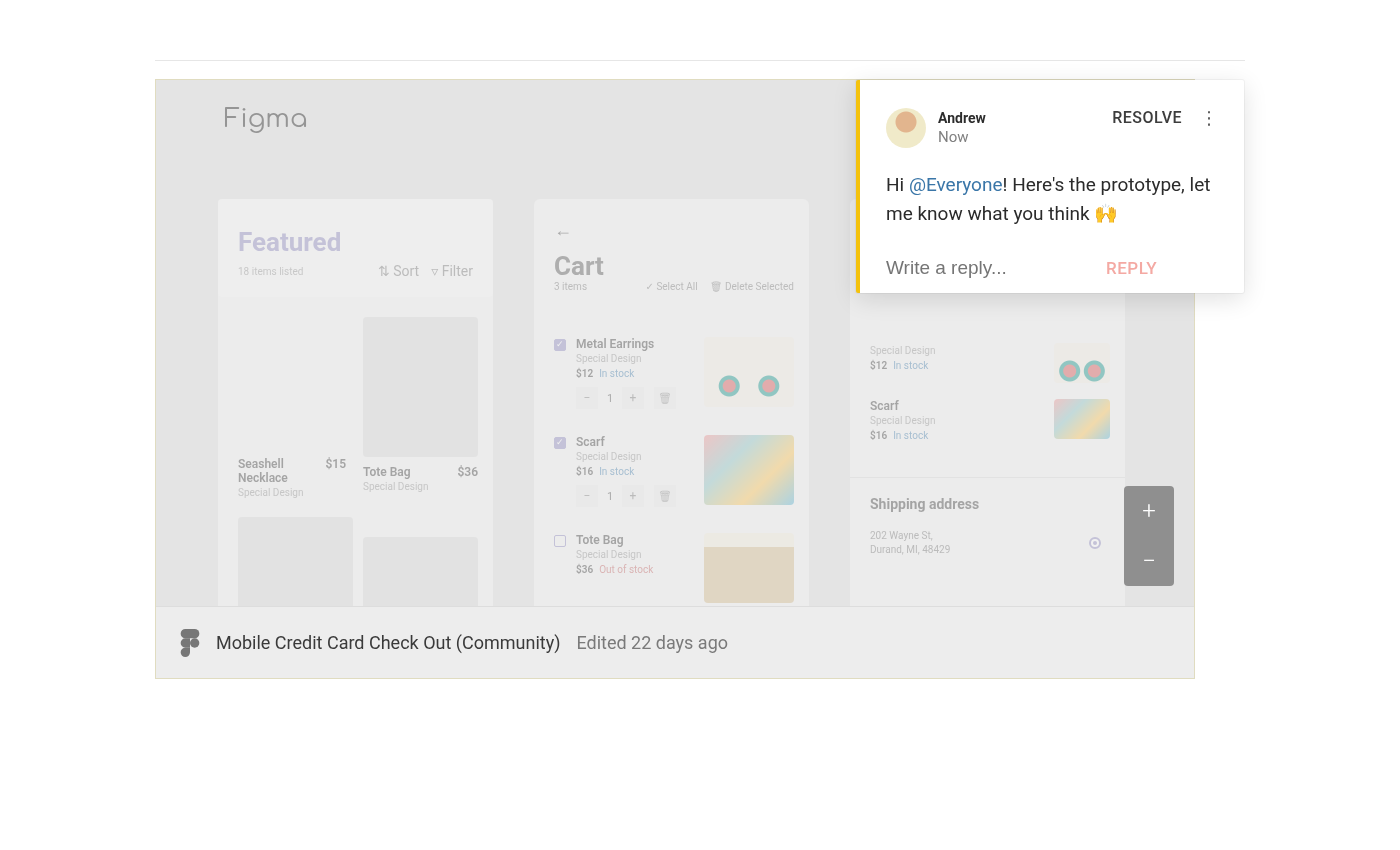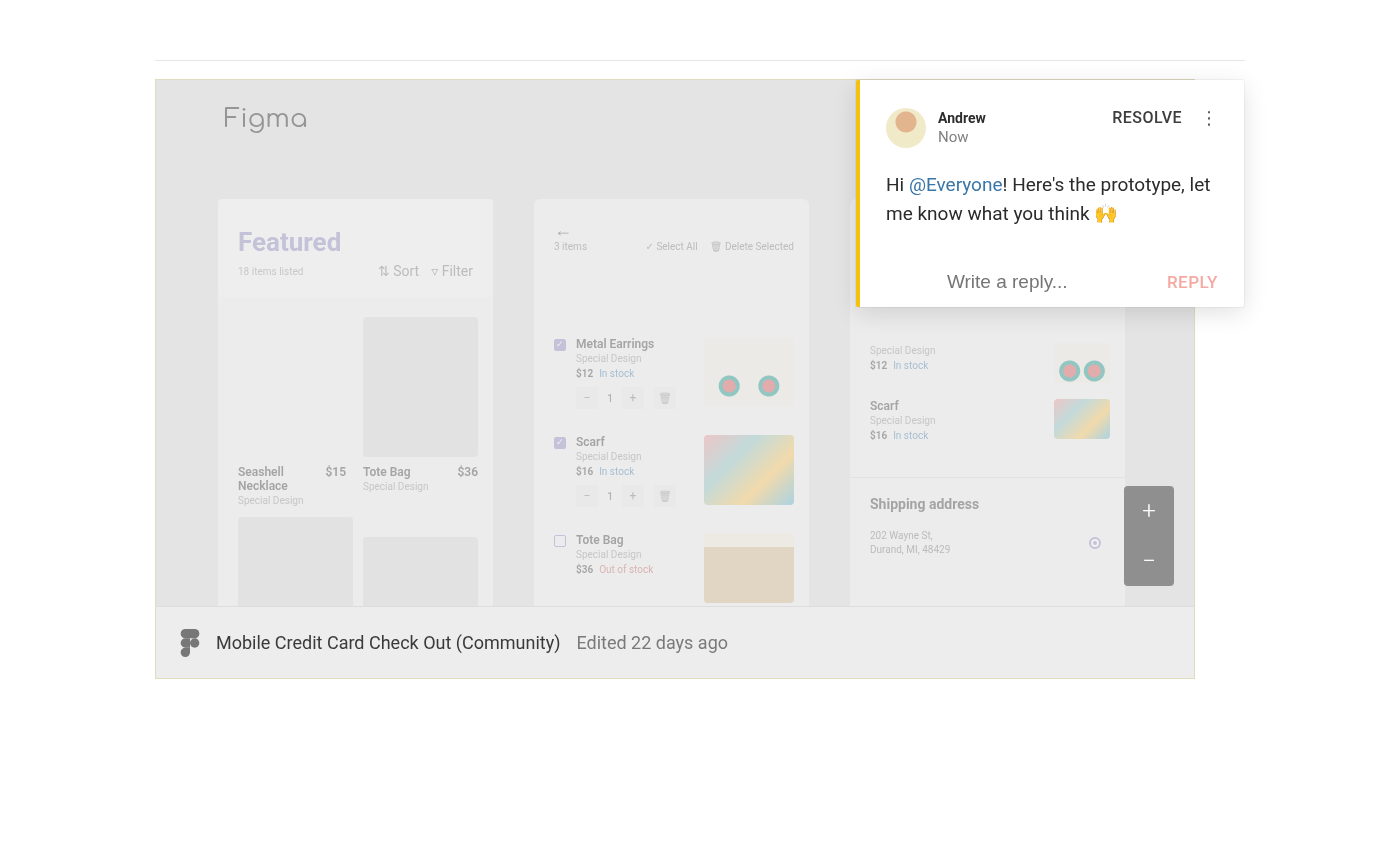--- a/index.html
+++ b/index.html
@@ -186,22 +186,22 @@
   .resolve { font-size:16px; letter-spacing:0.5px; color:#3d3d3d; font-weight:500;}
   .kebab { font-size:18px; color:#555; line-height:0.4;}
   .comment-body {
     margin-top:22px;
     font-size:19px;
     color:#2b2b2b;
     line-height:1.55;
   }
   .mention { color:#3a76a8;}
   .comment-reply-row {
-    display:flex; justify-content:flex-end; align-items:center;
-    margin-top:42px;
+    display:flex; justify-content:flex-start; align-items:center;
+    margin-top:28px;
   }
   .reply-input {
     font-size:19px; color:#9a9a9a;
     border:none; outline:none; background:transparent;
     width:220px;
   }
   .reply-btn {
     font-size:17px; color:#f4a9a3; font-weight:500; letter-spacing:0.5px;
   }
 
@@ -255,40 +255,41 @@
         <div class="prod" style="top:118px; left:145px;">
           <div class="img img-tote"></div>
           <div class="row1">
               <span>Tote Bag</span>
               <span>$36</span>
             </div>
           <div class="row2">Special Design</div>
         </div>
 
         <div class="prod" style="top:258px; left:20px; width:108px;">
-          <div class="row1" style="margin-top:8px;">
+          <div class="row1" style="margin-top:0;">
               <span style="max-width:70px;">Seashell Necklace</span>
               <span>$15</span>
             </div>
           <div class="row2">Special Design</div>
         </div>
 
         <div class="prod" style="top:318px; left:20px;">
           <div class="img thumb-scarf"></div>
 
         </div>
 
         <div class="prod" style="top:338px; left:145px;">
           <div class="img thumb-earrings" style="height:150px;"></div>
         </div>
       </div>
 
       <div class="mock mock2">
         <div class="cart-hdr">
           <div class="back-arrow">←</div>
+          <div class="cart-title">Cart</div>
           <div class="cart-sub">
             <span>3 items</span>
             <span class="right">
               <span>✓ <span>Select All</span></span>
               <span>🗑 <span>Delete Selected</span></span>
             </span>
           </div>
         </div>
 
         <div class="cart-item" style="top:138px;">

